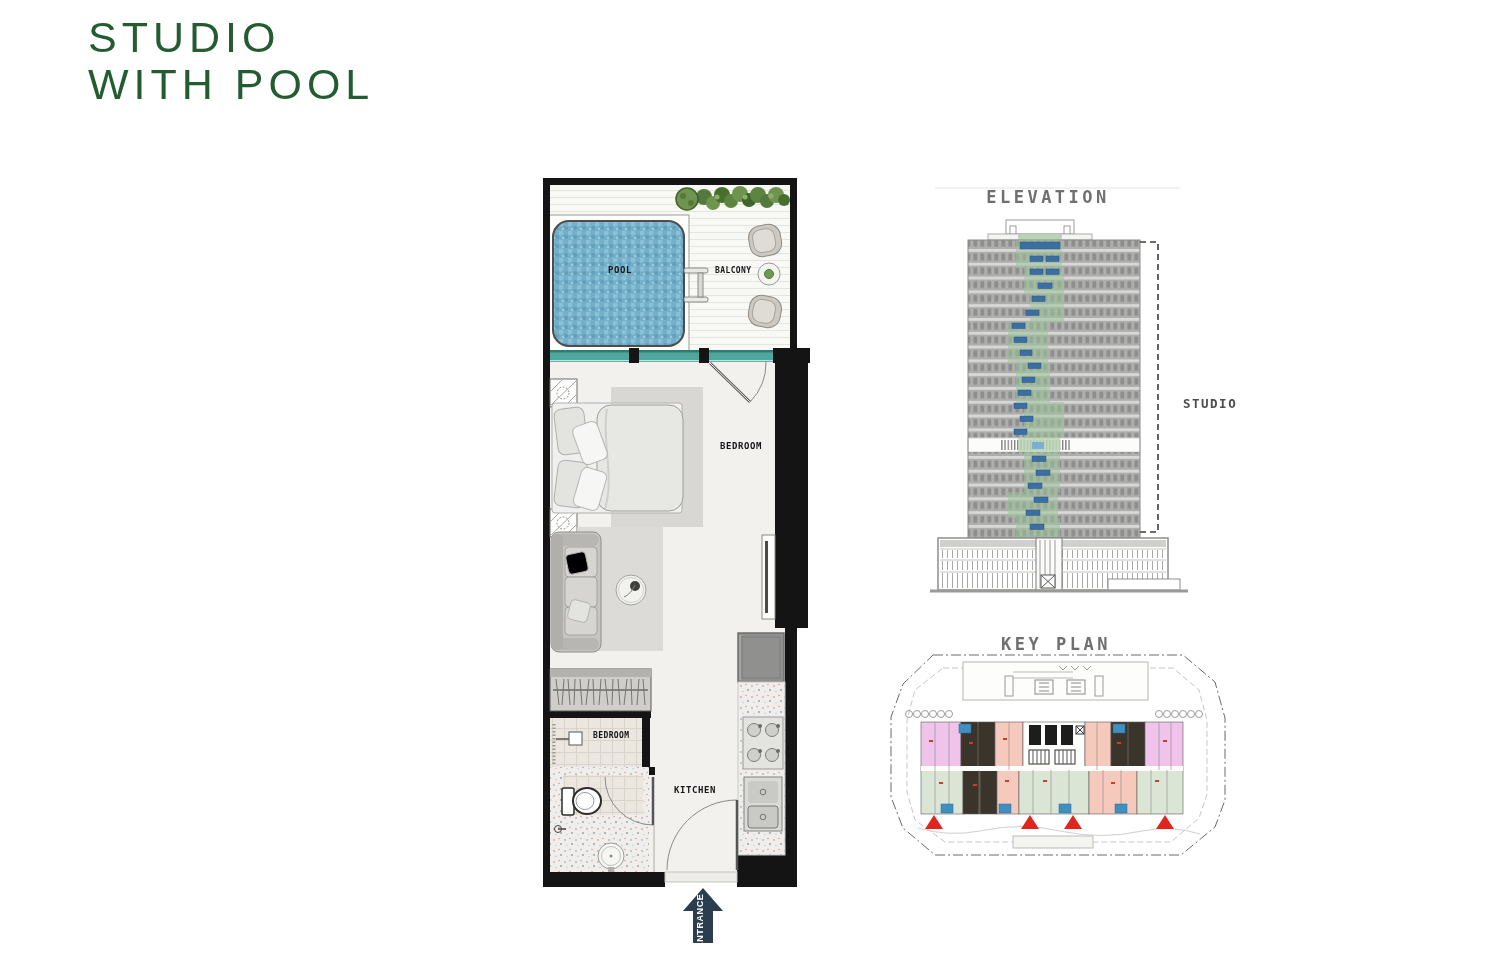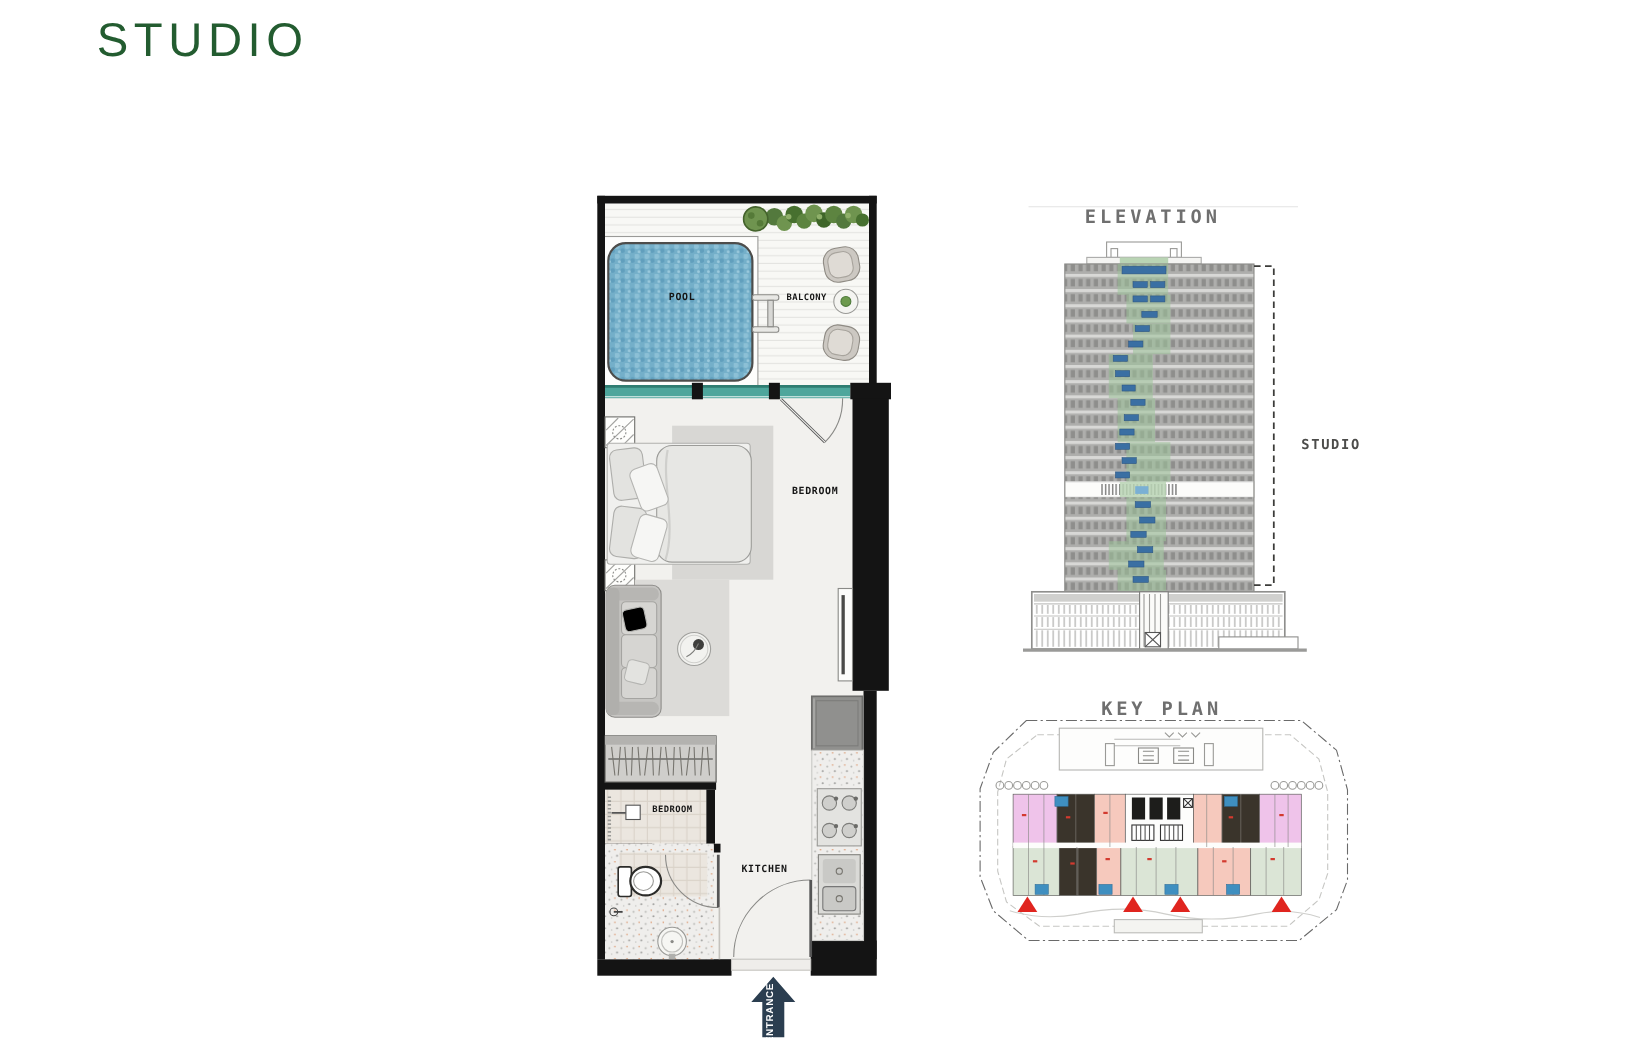--- a/index.html
+++ b/index.html
@@ -16,20 +16,21 @@
   .arrow-text{font-family:"Liberation Sans",sans-serif;font-size:9px;font-weight:bold;
               fill:#ffffff;letter-spacing:.6px;}
 </style>
 </head>
 <body>
 
 <div id="canvas">
 
   <div id="main-title" class="abs">
     <div>STUDIO</div>
+    <div>WITH POOL</div>
   </div>
 
   <svg class="abs" style="left:541px;top:177px" width="270" height="790" viewBox="0 0 270 790">
     <defs>
       <pattern id="poolPat" width="9" height="9" patternUnits="userSpaceOnUse">
         <rect width="9" height="9" fill="#74afc9"></rect>
         <circle cx="2" cy="2" r="2.4" fill="#8cc0d6"></circle>
         <circle cx="7" cy="6" r="2.1" fill="#619fbd"></circle>
         <circle cx="4" cy="7" r="1.3" fill="#9ccadd"></circle>
       </pattern>

